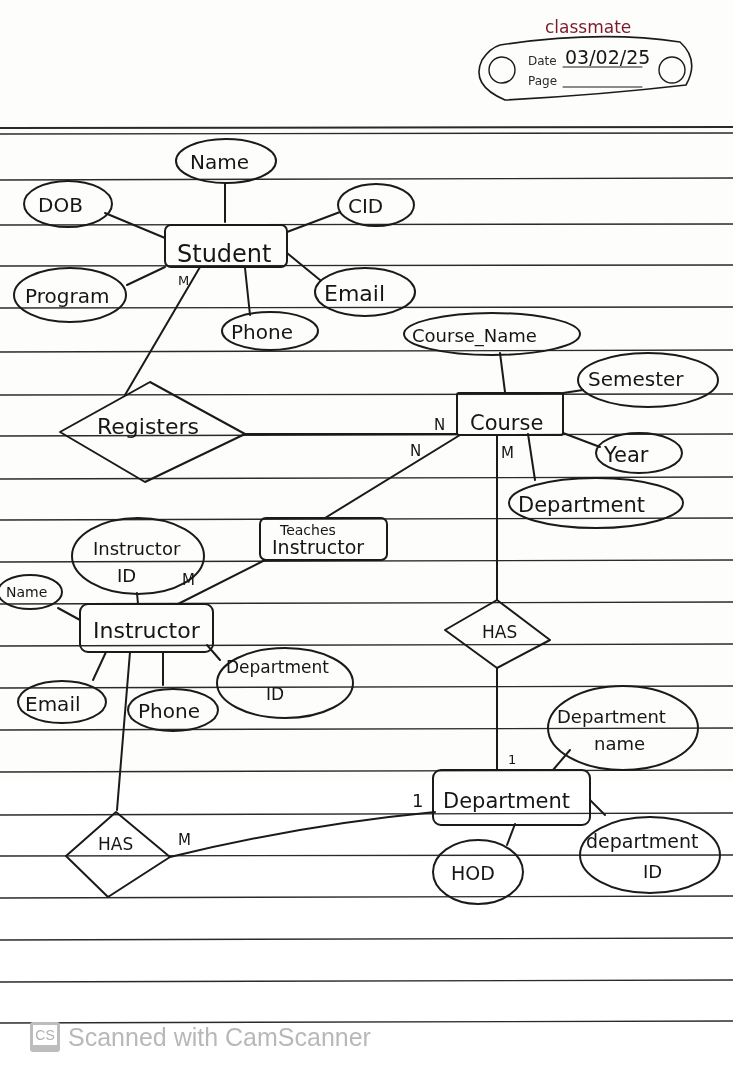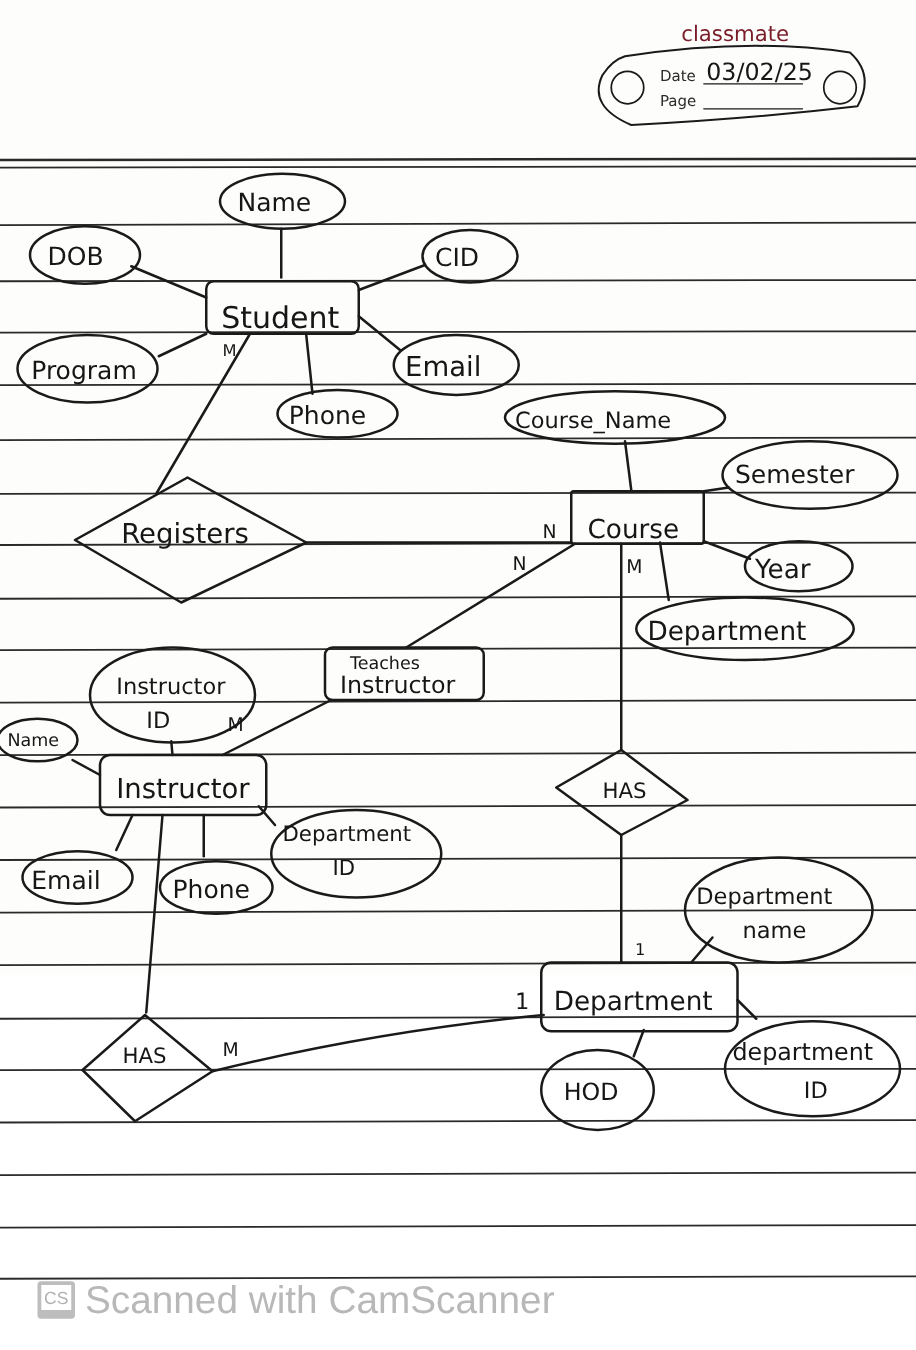--- a/index.html
+++ b/index.html
@@ -9,21 +9,21 @@
   svg { position: absolute; left: 0; top: 0; }
   .hand { font-family: "DejaVu Sans", sans-serif; fill: #161616; }
   .ink { stroke: #1a1a1a; fill: none; stroke-width: 2; stroke-linecap: round; stroke-linejoin: round; }
   .ruled { stroke: #2a2a2a; stroke-width: 1.4; }
   .brand { font-family: "DejaVu Sans", sans-serif; fill: #7a1d2a; }
   .hdr { font-family: "DejaVu Sans", sans-serif; fill: #2b2b2b; }
   #watermark { position: absolute; left: 30px; top: 1022px; display: flex; align-items: center; gap: 8px; }
   #cs-logo { width: 30px; height: 30px; border: 3px solid #bdbdbd; border-radius: 3px; box-sizing: border-box;
              color: #b0b0b0; font-weight: normal; font-size: 14px; display: flex; align-items: center; justify-content: center;
              font-family: "Liberation Sans", sans-serif; border-bottom-width: 7px; }
-  #wm-text { color: #b8b8b8; font-size: 31px; font-family: "Liberation Sans", sans-serif; }
+  #wm-text { color: #b8b8b8; font-size: 25px; font-family: "Liberation Sans", sans-serif; }
 </style>
 </head>
 <body>
 
 <div id="page">
 <svg width="733" height="1080" viewBox="0 0 733 1080">
 
   <g>
     <line class="ruled" x1="0" y1="128" x2="733" y2="127" style="stroke-width:2"></line>
     <line class="ruled" x1="0" y1="134" x2="733" y2="133"></line>

